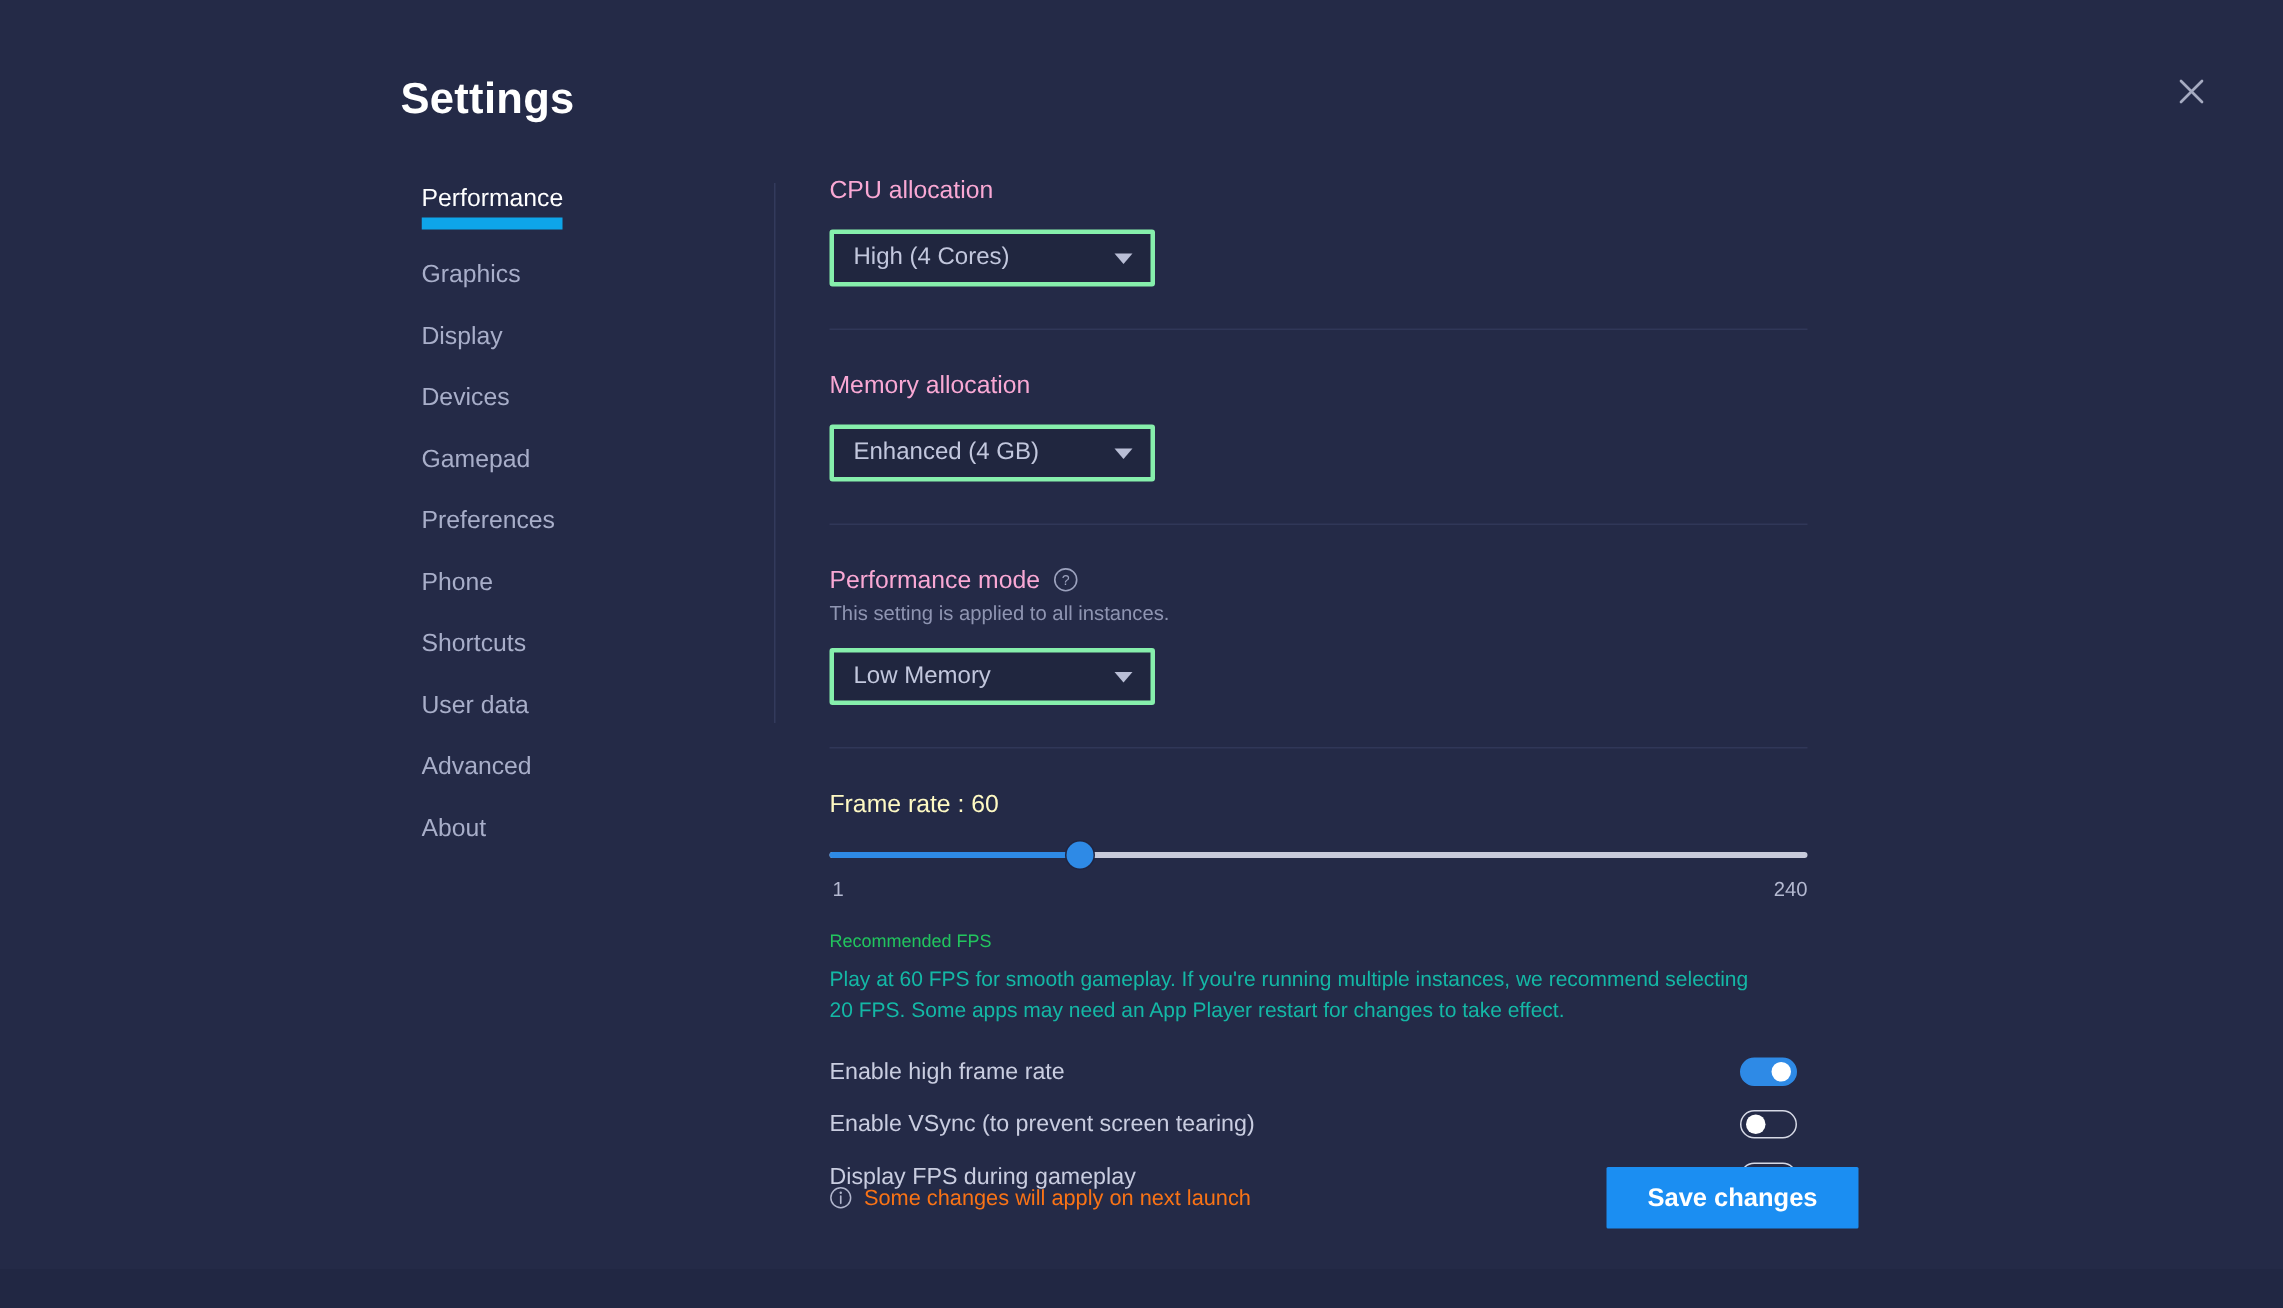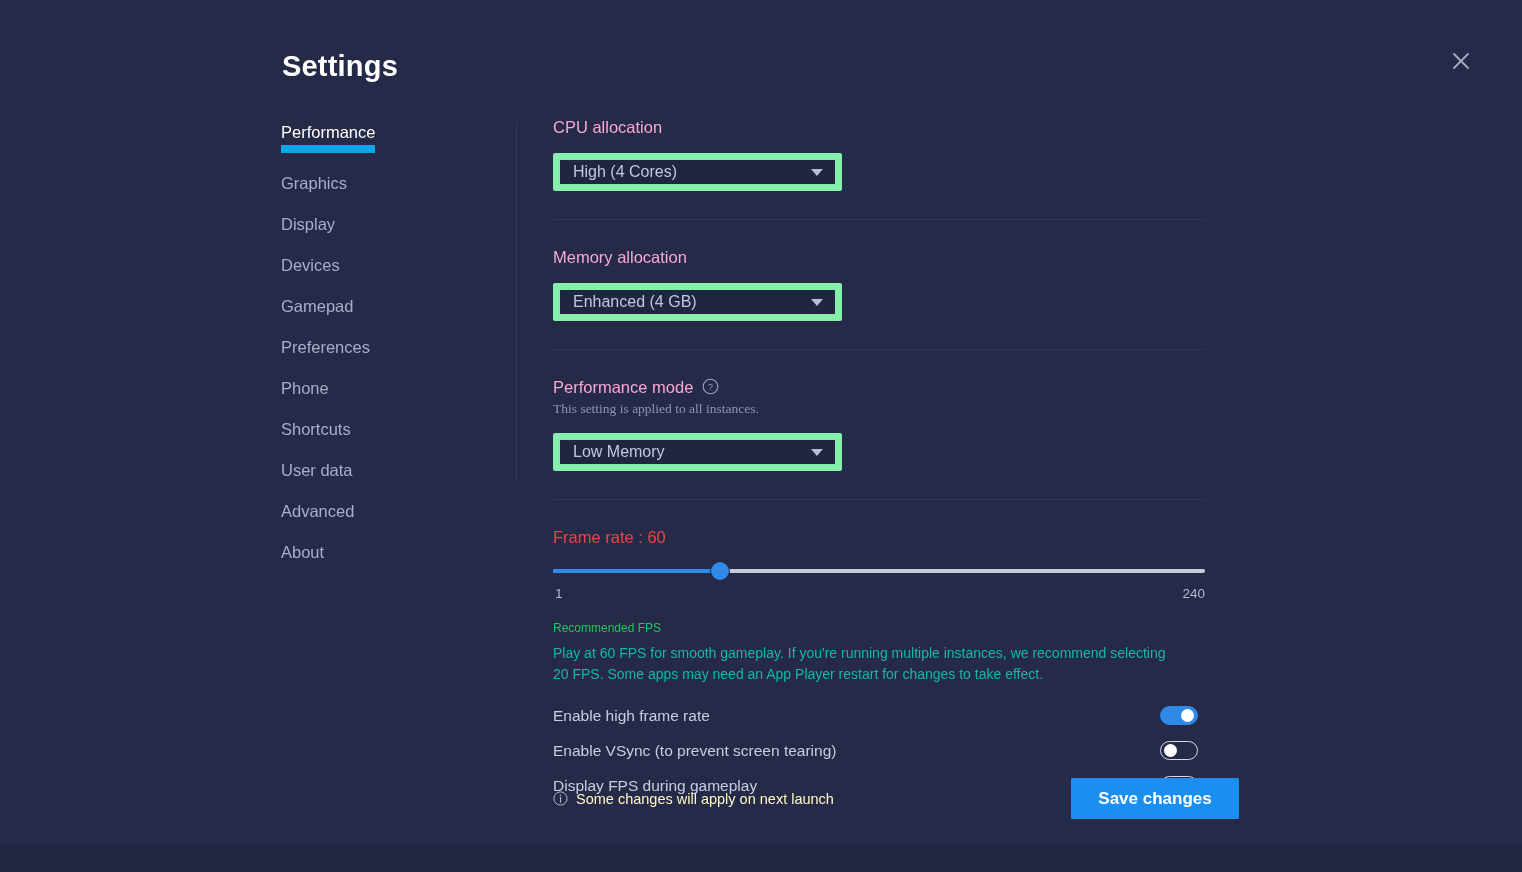--- a/index.html
+++ b/index.html
@@ -16,21 +16,21 @@
 
   .settings-window {
     position: absolute;
     inset: 0;
     background: #242a47;
   }
 
   
   .page-title {
     position: absolute;
-    left: 282px;
+    left: 267px;
     top: 50px;
     font-size: 29px;
     font-weight: bold;
     color: #ffffff;
     letter-spacing: 0.2px;
     text-align: right;
   }
 
   .close-btn {
     position: absolute;
@@ -105,28 +105,27 @@
     height: 17px;
     display: inline-flex;
     align-items: center;
     justify-content: center;
   }
 
   .sub-label {
     font-size: 13.5px;
     color: #8f95b2;
     margin-bottom: 16px;
-    font-family: Liberation Serif, serif;
   }
 
   .dropdown {
-    width: 289px;
+    width: 217px;
     height: 38px;
     background: #20263f;
-    border: 7px solid #86efac;
+    border: 3px solid #86efac;
     border-radius: 2px;
     display: flex;
     align-items: center;
     padding: 0 12px 0 13px;
     cursor: pointer;
   }
   .dropdown-value {
     flex: 1;
     font-size: 16px;
     color: #c2c7dd;
@@ -144,21 +143,21 @@
     margin: 28px 0 0 0;
     width: 652px;
   }
 
   .section { padding-top: 28px; }
   .section.first { padding-top: 0; }
 
   
   .slider-label {
     font-size: 16.5px;
-    color: #ef4444;
+    color: #fef9c3;
     margin-bottom: 14px;
   }
   .slider-wrap {
     position: relative;
     width: 652px;
     height: 20px;
     cursor: pointer;
   }
   .slider-track {
     position: absolute;
@@ -253,21 +252,21 @@
     top: 778px;
     width: 686px;
     display: flex;
     align-items: center;
     justify-content: space-between;
   }
   .notice {
     display: flex;
     gap: 8px;
     font-size: 14.5px;
-    color: #fef9c3;
+    color: #f97316;
   }
   .info-icon {
     width: 15px; height: 15px;
     display: inline-flex;
     align-items: center;
     justify-content: center;
   }
   .save-btn {
     width: 168px;
     height: 41px;

